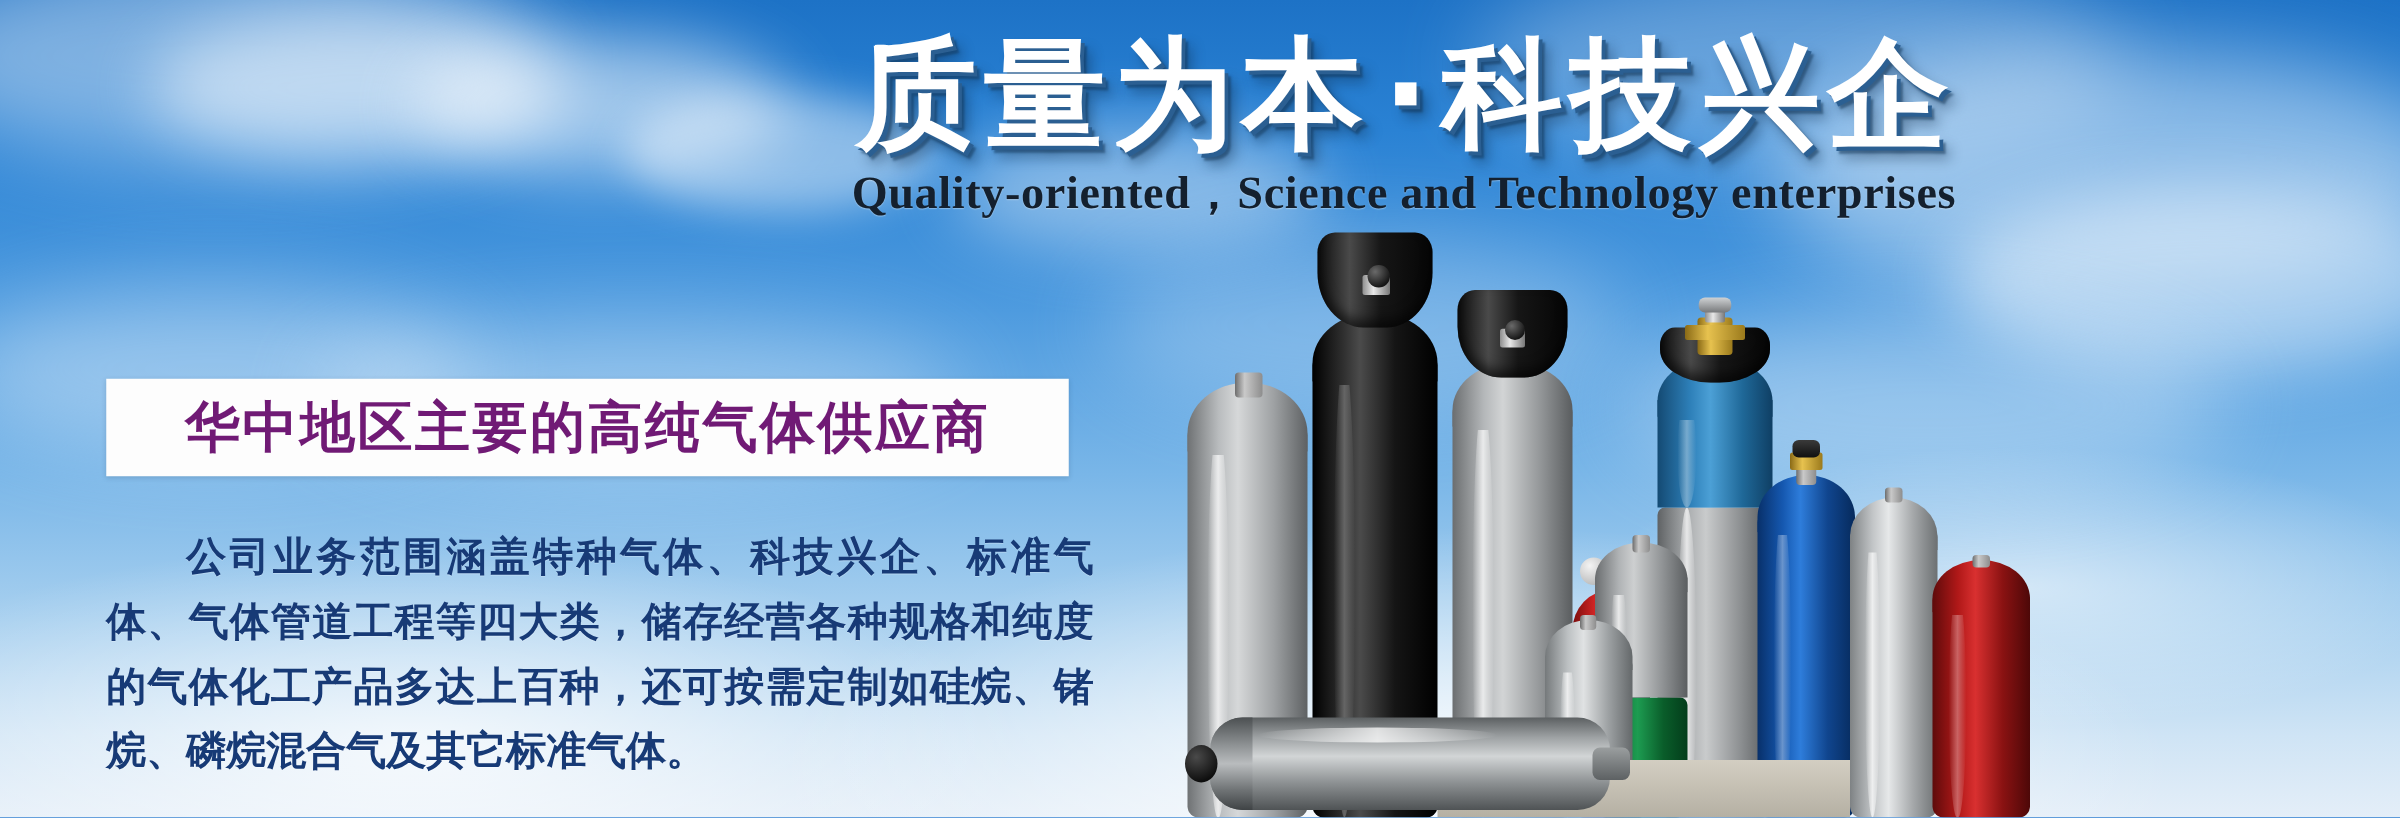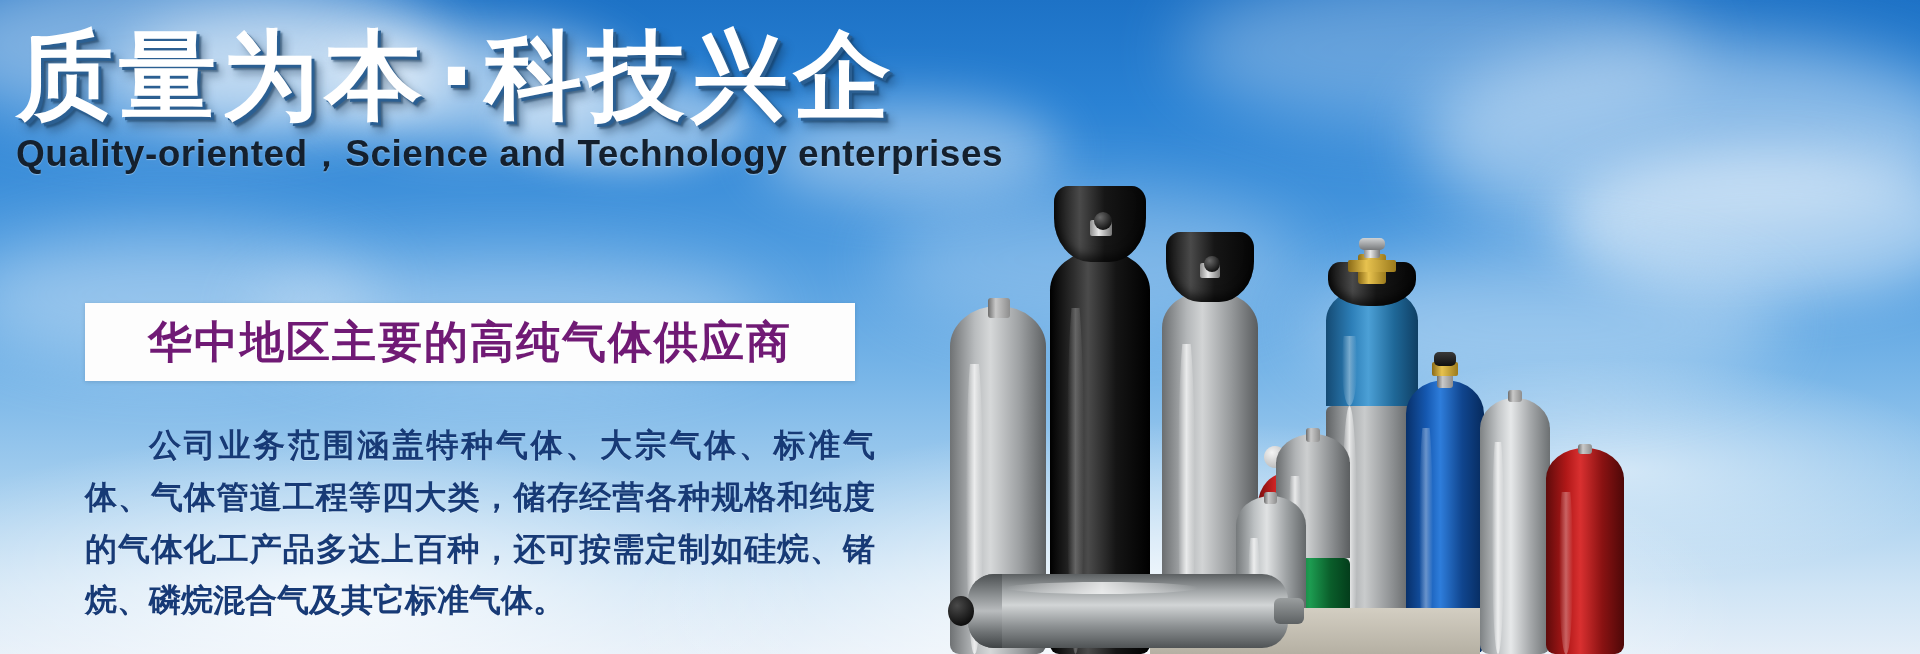--- a/index.html
+++ b/index.html
@@ -17,39 +17,39 @@
       radial-gradient(ellipse 520px 170px at 1620px 470px, rgba(255,255,255,.55) 0%, rgba(255,255,255,0) 66%),
       linear-gradient(180deg,#1d72c6 0%,#2a82d4 16%,#4e9bdf 38%,#79b6e8 58%,#a8d0ef 76%,#cfe4f5 90%,#e4eef8 100%);
   }
 
   
   .cloud{position:absolute;border-radius:50%;background:#ffffff;filter:blur(16px);pointer-events:none;}
   .cloud.soft{filter:blur(26px);}
   .cloud.wisp{filter:blur(34px);}
 
   
-  #headline-block{position:absolute;left:16px;top:0;width:1560px;text-align:left;}
+  #headline-block{position:absolute;left:5px;top:0;width:1560px;text-align:right;}
   #headline{
     margin:0;padding:0;
     font-family:"DejaVu Sans","Liberation Sans",sans-serif;
     font-weight:700;
     font-size:97px;
     line-height:1.08;
     letter-spacing:6px;
     color:#ffffff;
     text-shadow:
        3px 3px 0 #2b5f92,
        5px 5px 2px rgba(18,52,86,.55),
        8px 9px 10px rgba(12,40,70,.40);
     white-space:nowrap;
   }
   #headline .sep{letter-spacing:0;padding:0 10px;}
   #subtitle{
     margin:0;padding:0;
-    font-family:Liberation Sans, sans-serif;
+    font-family:Liberation Serif, serif;
     font-weight:700;
     font-size:37px;
     letter-spacing:.5px;
     color:#14202e;
     text-shadow:0 1px 1px rgba(255,255,255,.35);
     white-space:nowrap;
   }
 
   
   #tagline-box{
@@ -118,21 +118,21 @@
 
   <div id="headline-block" style="top:24px;">
     <h1 id="headline"><span>质量为本</span><span class="sep">·</span><span>科技兴企</span></h1>
     <p id="subtitle">Quality-oriented，Science and Technology enterprises</p>
   </div>
 
   <div id="tagline-box">
     <p id="tagline">华中地区主要的高纯气体供应商</p>
   </div>
 
-  <p id="intro">公司业务范围涵盖特种气体、大宗气体、标准气体、气体管道工程等四大类，储存经营各种规格和纯度的气体化工产品多达上百种，还可按需定制如硅烷、锗烷、磷烷混合气及其它标准气体。</p>
+  <p id="intro">公司业务范围涵盖特种气体、科技兴企、标准气体、气体管道工程等四大类，储存经营各种规格和纯度的气体化工产品多达上百种，还可按需定制如硅烷、锗烷、磷烷混合气及其它标准气体。</p>
 
   <div id="cylinders">
 
     <div class="cyl" style="left:10px;width:96px;height:350px;">
       <div class="body" style="height:312px;background:linear-gradient(90deg,#6f7274,#b9bcbe 26%,#d6d8d9 42%,#9ea1a3 72%,#5e6163);">
         <div class="gloss"></div>
       </div>
       <div class="shoulder" style="bottom:290px;height:58px;background:linear-gradient(90deg,#6f7274,#b9bcbe 26%,#d6d8d9 42%,#9ea1a3 72%,#5e6163);"></div>
       <div class="neck" style="left:38px;bottom:336px;width:22px;height:20px;"></div>
     </div>

